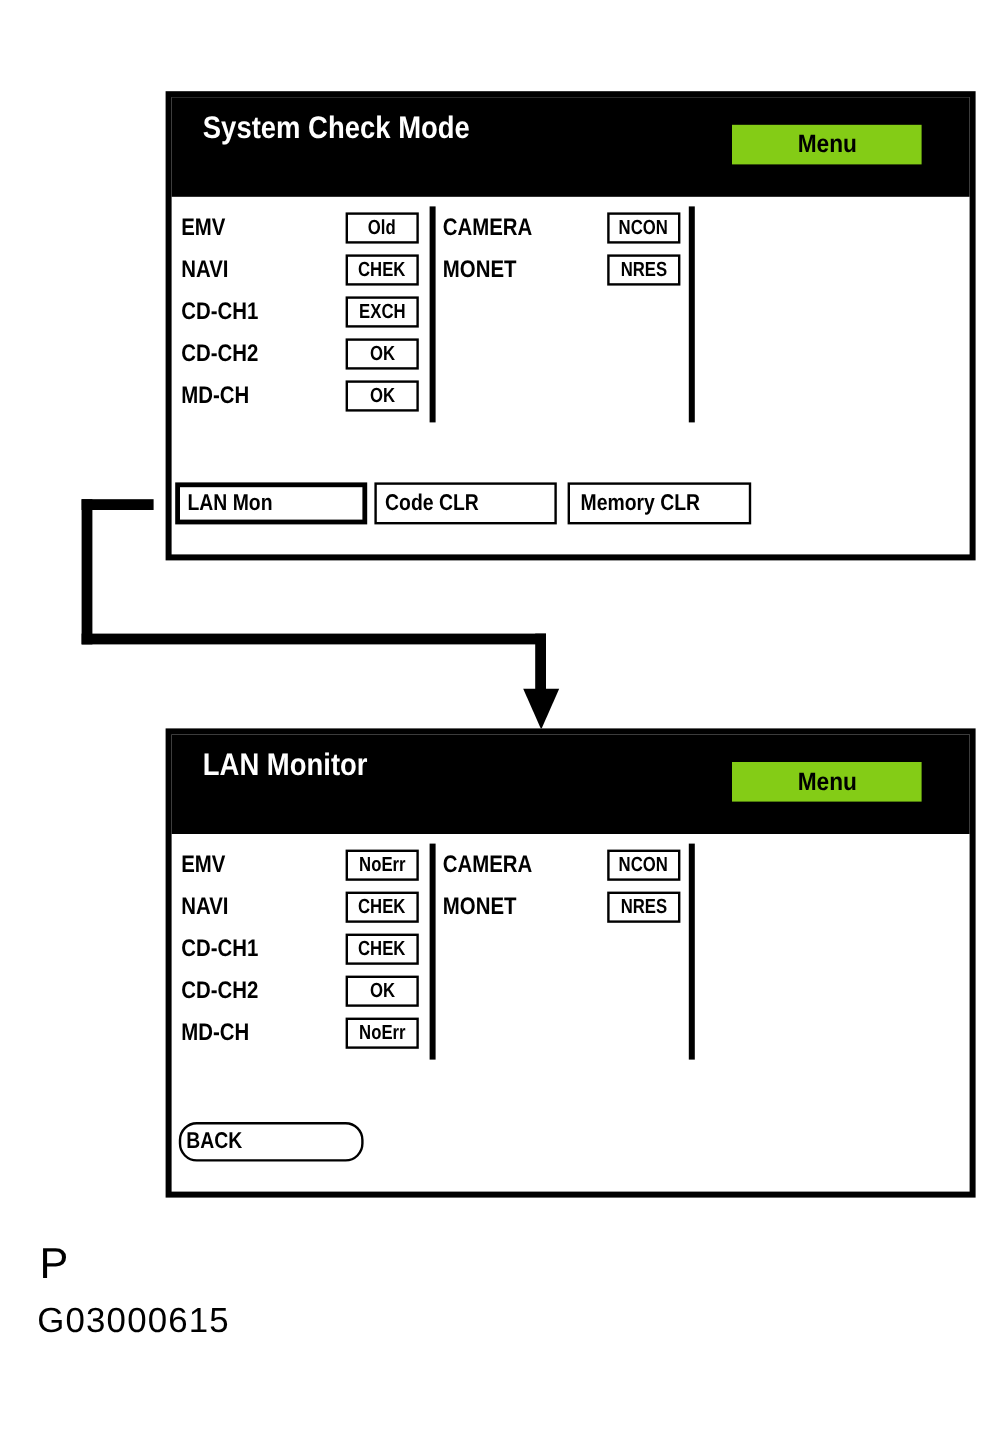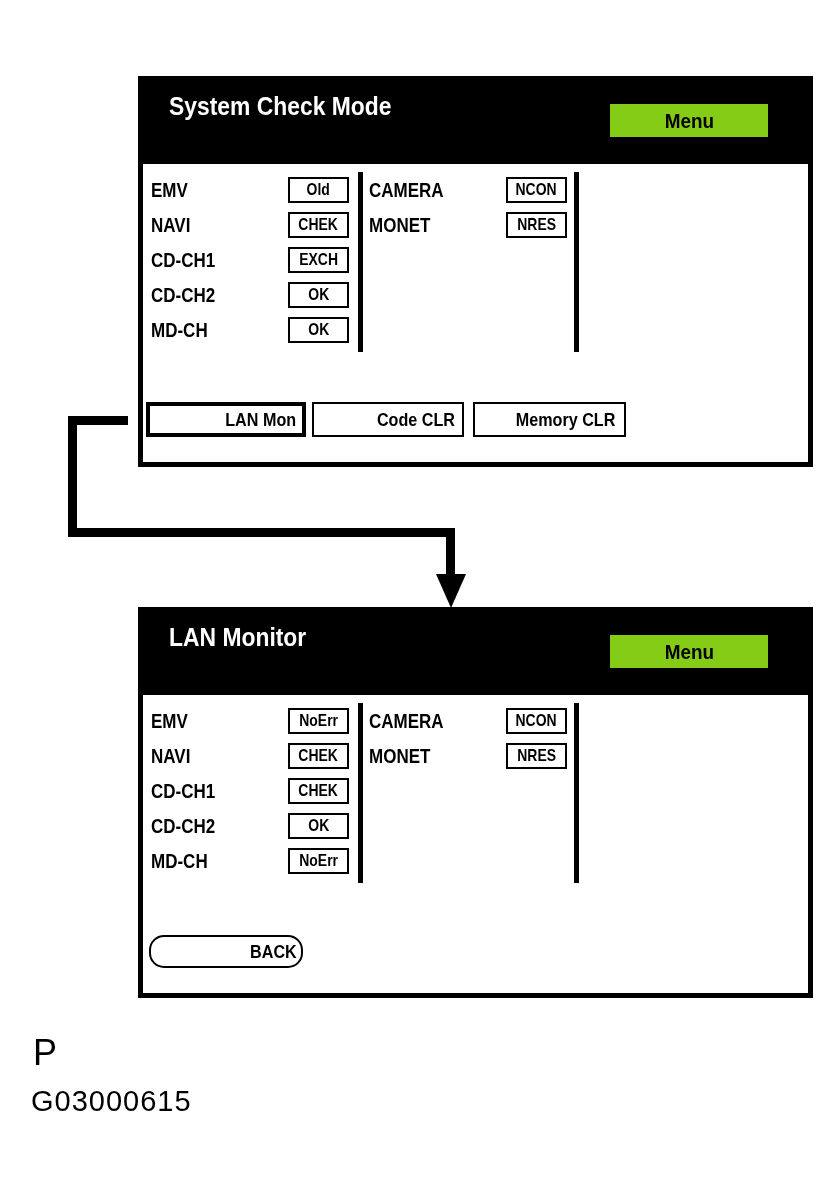--- a/index.html
+++ b/index.html
@@ -32,21 +32,21 @@
     transform:scaleX(0.85);transform-origin:0 0;white-space:nowrap;
   }
   .status-box{
     position:absolute;width:61px;height:26px;border:2px solid #000;box-sizing:border-box;
     background:#fff;display:flex;align-items:center;justify-content:center;
   }
   .status-box span{font-size:17px;font-weight:bold;transform:scaleX(0.82);white-space:nowrap;}
   .vdiv{position:absolute;width:5px;background:#000;}
   .btn{
     position:absolute;height:35px;border:2px solid #000;box-sizing:border-box;
-    background:#fff;display:flex;align-items:center;justify-content:flex-end;cursor:pointer;
+    background:#fff;display:flex;align-items:center;justify-content:flex-start;cursor:pointer;
   }
   .btn span{font-size:19px;font-weight:bold;transform:scaleX(0.85);white-space:nowrap;}
   .btn.selected{border-width:4px;}
   .arrow-seg{position:absolute;background:#000;}
   .arrow-head{
     position:absolute;width:0;height:0;
     border-left:15px solid transparent;border-right:15px solid transparent;
     border-top:34px solid #000;
   }
   .fig-letter{position:absolute;left:33px;top:1034px;font-size:36px;line-height:38px;}

